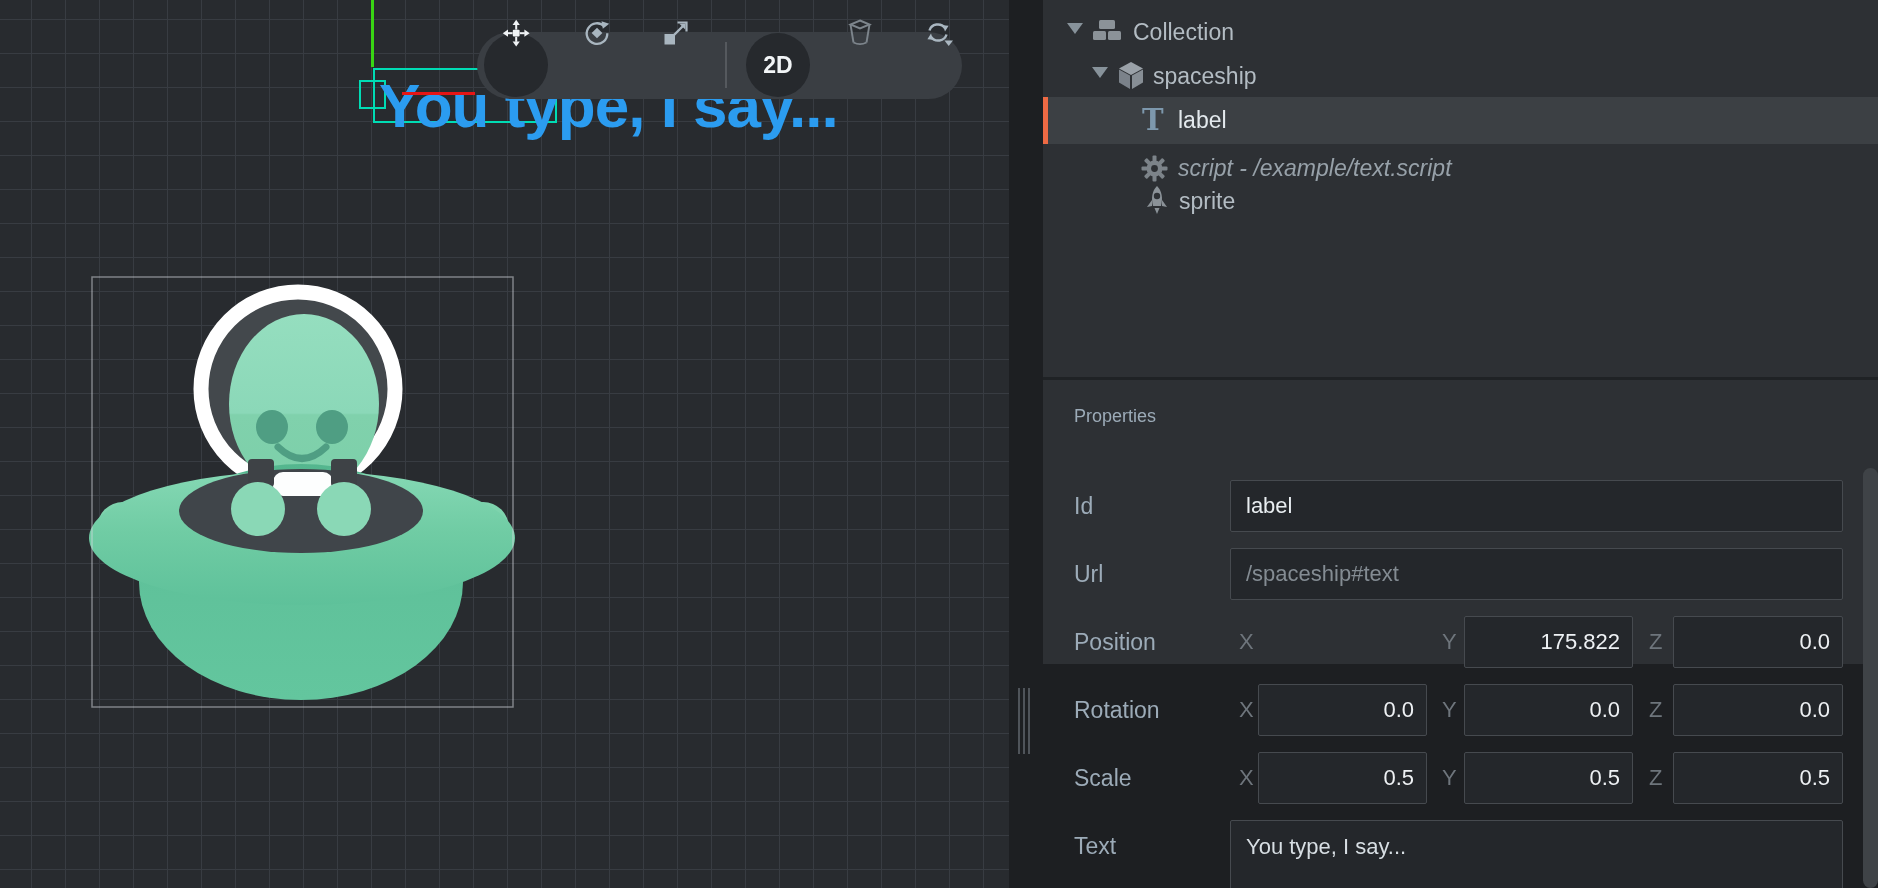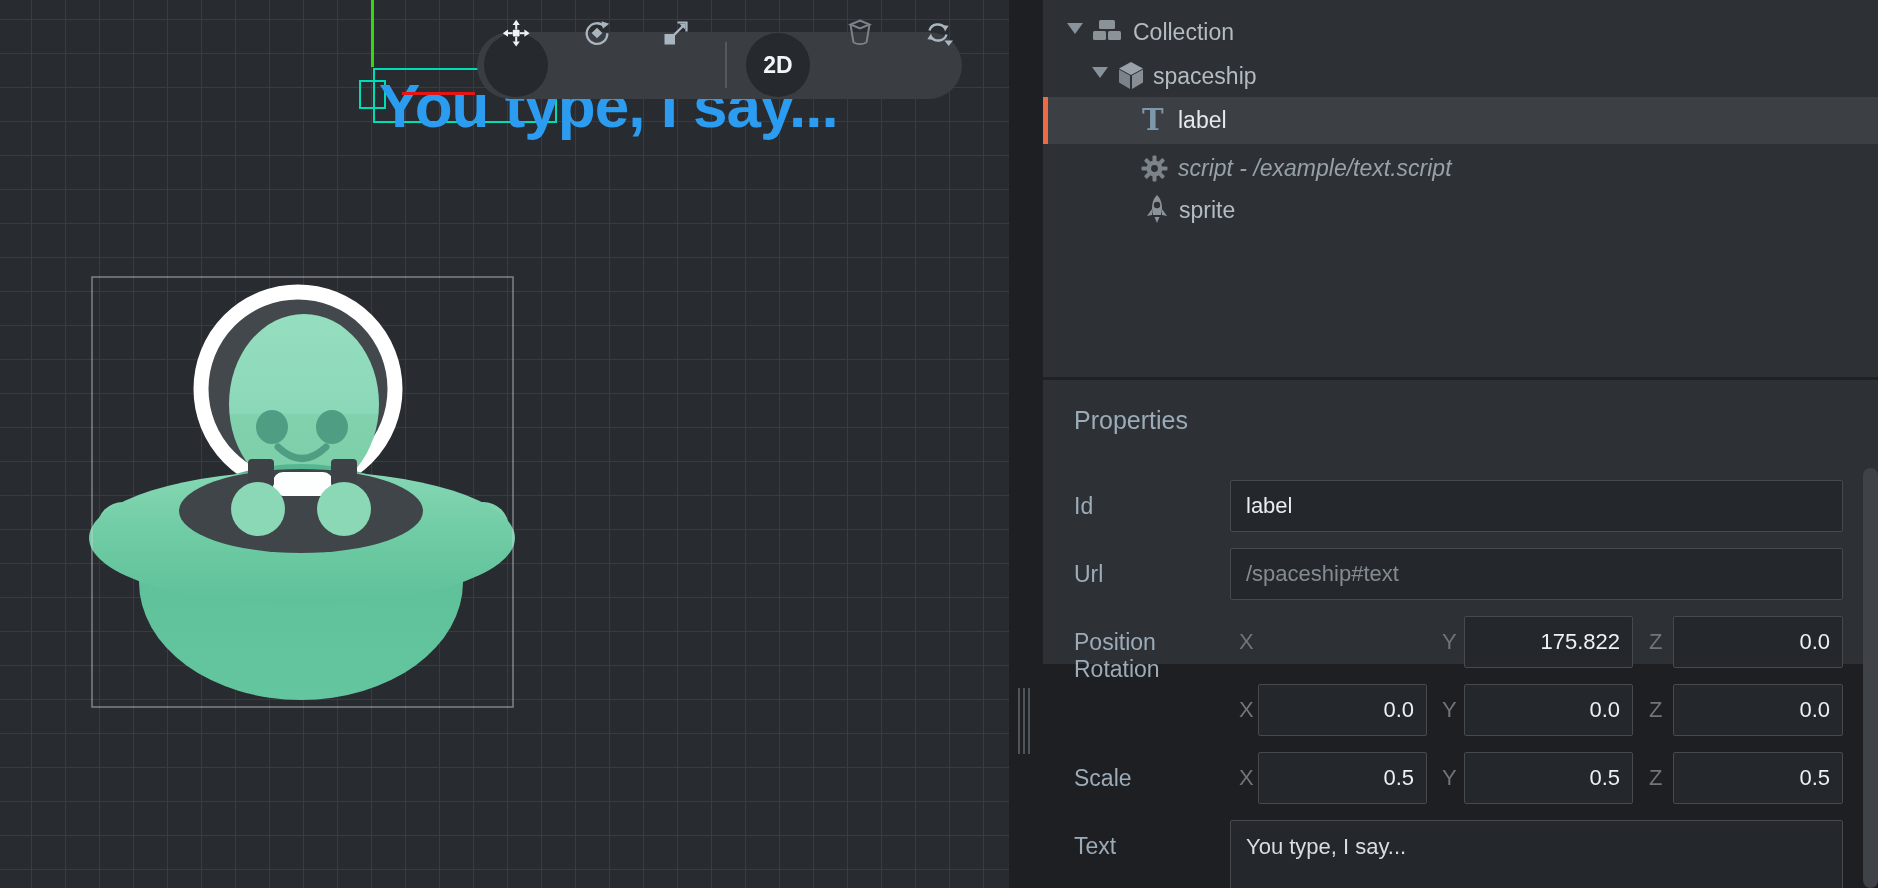--- a/index.html
+++ b/index.html
@@ -44,21 +44,21 @@
   .orow{position:absolute;left:0;width:835px;height:44px;font-size:23px;color:#b3bcc3;cursor:pointer;}
   .orow .txt{position:absolute;top:9px;}
   .orow.selected{background:#3c4044;}
   .orow.selected .bar{position:absolute;left:0;top:0;width:5px;height:100%;background:#ee6a44;}
   .tri{position:absolute;top:13px;width:0;height:0;border-left:8px solid transparent;
        border-right:8px solid transparent;border-top:11px solid #87929a;}
   .oicon{position:absolute;}
 
   #outline-divider{position:absolute;left:0;top:377px;width:835px;height:3px;background:#1f2225;}
 
-  #props-title{position:absolute;left:31px;top:406px;font-size:25px;color:#9cabb8;}
+  #props-title{position:absolute;left:31px;top:406px;font-size:18px;color:#9cabb8;}
   .plabel{position:absolute;left:31px;font-size:23px;color:#9cabb8;}
   .field{position:absolute;box-sizing:border-box;background:#24272b;border:1px solid #464a4f;
          border-radius:2px;font-size:22px;line-height:50px;padding:0 15px;white-space:nowrap;overflow:hidden;}
   .tfield{left:187px;width:613px;height:52px;}
   .axis{position:absolute;font-size:22px;color:#6e757c;}
   .nfield{text-align:right;height:52px;color:#eef1f4;padding:0 12px;}
 
   #vscroll{position:absolute;left:820px;top:468px;width:15px;height:420px;
            background:#3f4347;border-radius:8px;cursor:pointer;}
 
@@ -229,21 +229,21 @@
             <rect x="11.5" y="20.5" width="4" height="6" rx="1" transform="rotate(45 13.5 13.5)"></rect>
             <rect x="0.5" y="11.5" width="6" height="4" rx="1" transform="rotate(45 13.5 13.5)"></rect>
             <rect x="20.5" y="11.5" width="6" height="4" rx="1" transform="rotate(45 13.5 13.5)"></rect>
           </g>
           <circle cx="13.5" cy="13.5" r="3.4" fill="#2d3034"></circle>
         </g>
       </svg>
       <span class="txt ital" style="left:135px">script - /example/text.script</span>
     </div>
 
-    <div class="orow" style="top:188px">
+    <div class="orow" style="top:179px">
       <svg class="oicon" style="left:103px;top:7px" width="22" height="30" viewBox="0 0 22 30">
         <g fill="#8b9298">
           <path d="M11,0 C16,5 17,12 15,20 L7,20 C5,12 6,5 11,0 Z"></path>
           <path d="M6,14 L1,21 L6,20 Z"></path>
             <path d="M16,14 L21,21 L16,20 Z"></path>
           <path d="M8.5,22 L13.5,22 L11,28 Z"></path>
           <circle cx="11" cy="10" r="3.2" fill="#2d3034"></circle>
         </g>
       </svg>
       <span class="txt" style="left:136px">sprite</span>
@@ -259,21 +259,21 @@
     <div class="plabel" style="top:561px">Url</div>
     <div class="field tfield" style="top:548px;color:#848c93">/spaceship#text</div>
 
     <div class="plabel" style="top:629px">Position</div>
     <span class="axis" style="left:196px;top:629px">X</span>
     <span class="axis" style="left:399px;top:629px">Y</span>
     <div class="field nfield" style="left:421px;top:616px;width:169px">175.822</div>
     <span class="axis" style="left:606px;top:629px">Z</span>
     <div class="field nfield" style="left:630px;top:616px;width:170px">0.0</div>
 
-    <div class="plabel" style="top:656px">Rotation</div>
+    <div class="plabel" style="top:697px">Rotation</div>
     <span class="axis" style="left:196px;top:697px">X</span>
     <div class="field nfield" style="left:215px;top:684px;width:169px">0.0</div>
     <span class="axis" style="left:399px;top:697px">Y</span>
     <div class="field nfield" style="left:421px;top:684px;width:169px">0.0</div>
     <span class="axis" style="left:606px;top:697px">Z</span>
     <div class="field nfield" style="left:630px;top:684px;width:170px">0.0</div>
 
     <div class="plabel" style="top:765px">Scale</div>
     <span class="axis" style="left:196px;top:765px">X</span>
     <div class="field nfield" style="left:215px;top:752px;width:169px">0.5</div>

